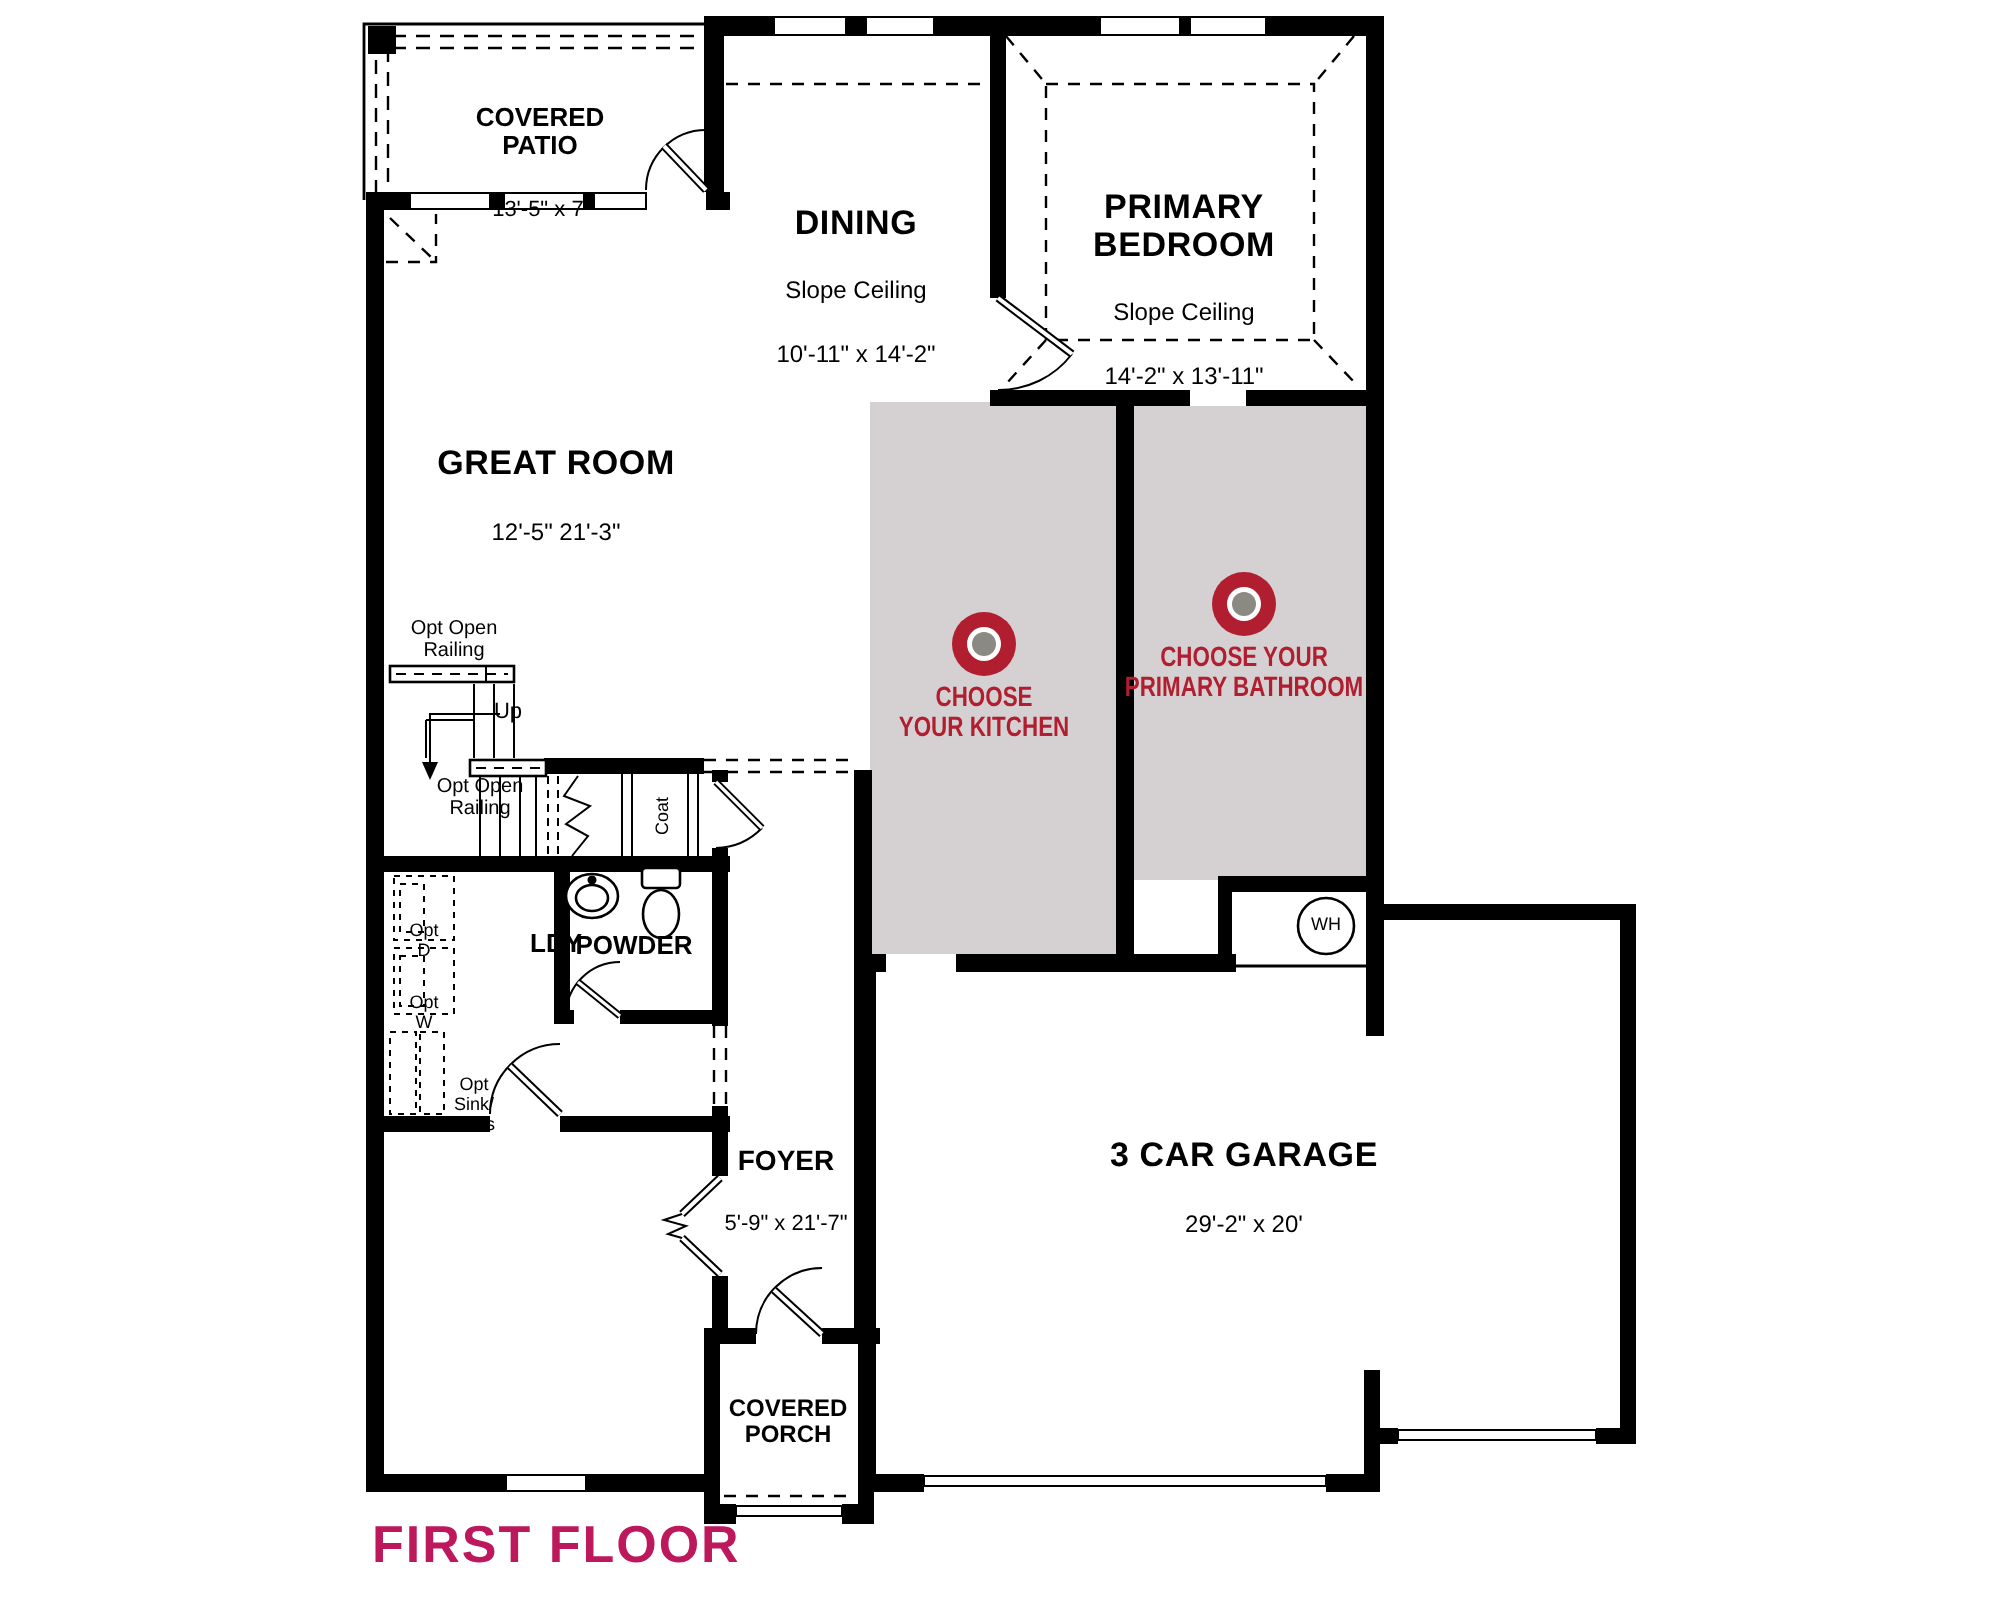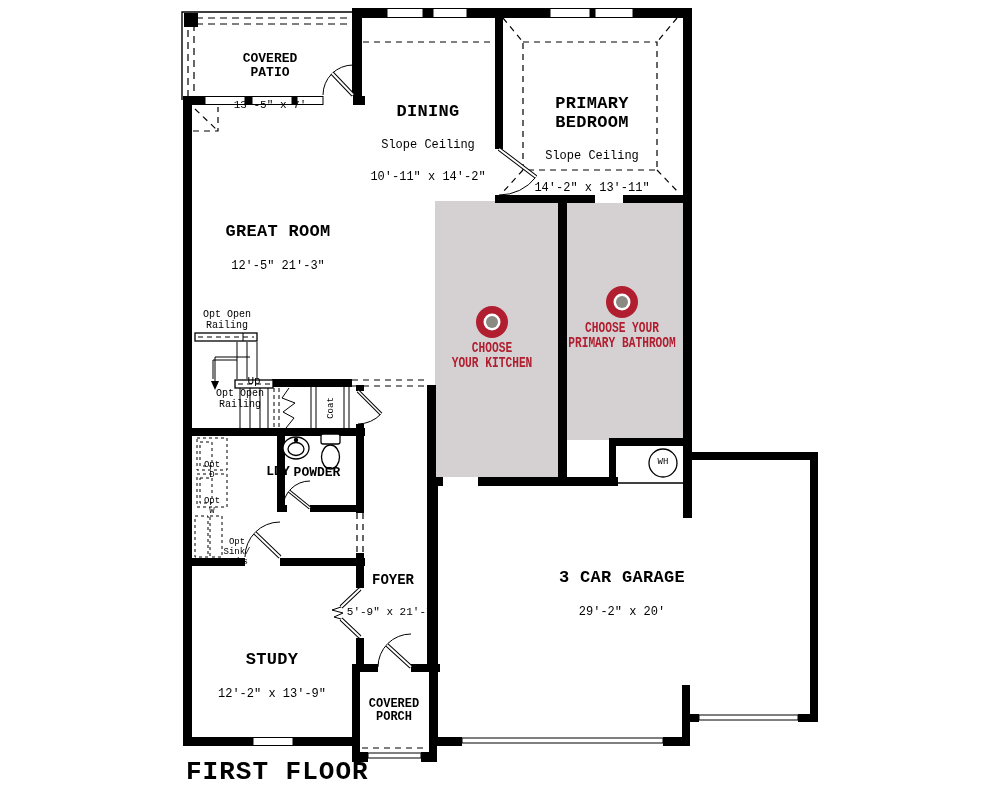--- a/index.html
+++ b/index.html
@@ -1,35 +1,35 @@
 <!DOCTYPE html>
 <html><head>
 <meta charset="utf-8">
 <style>
   html,body{margin:0;padding:0;background:#fff;}
   #plan{position:relative;width:1000px;height:800px;background:#fff;overflow:hidden;
-        font-family:Liberation Mono, monospace;}
+        font-family:Liberation Sans, sans-serif;}
   #plan svg{position:absolute;left:0;top:0;}
   .lbl{position:absolute;transform:translateX(-50%);text-align:center;color:#000;
        line-height:1.12;white-space:pre-line;}
   .b{font-weight:bold;}
   .s9{font-size:9px;margin-top:16px;}
   .s10{font-size:10px;}
-  .s11{font-size:11px;margin-top:25px;}
+  .s11{font-size:11px;}
   .s12{font-size:12px;}
   .s13{font-size:13px;}
   .s14{font-size:14px;}
   .s17{font-size:17px;letter-spacing:.3px;}
   .dims{font-size:12px;margin-top:1px;}
   .dims-sm{font-size:11px;}
   .opt-label{position:absolute;text-align:center;color:#b01e30;font-weight:bold;
        font-size:14px;line-height:1.06;white-space:pre-line;
        transform:translateX(-50%) scaleX(0.8);}
   .coat{position:absolute;transform:translate(-50%,-50%) rotate(-90deg);font-size:9px;color:#000;}
-  .title{position:absolute;font-weight:bold;font-size:26px;letter-spacing:1px;color:#000000;}
+  .title{position:absolute;font-weight:bold;font-size:26px;letter-spacing:1px;color:#be185d;}
   .whtxt{position:absolute;transform:translateX(-50%);font-size:9px;color:#000;text-align:center;}
 </style>
 </head>
 <body>
 
 <div id="plan">
 
 <svg width="1000" height="800" viewBox="0 0 1000 800">
 
   <g>
@@ -252,24 +252,20 @@
 
   <div class="lbl s9" style="left:237px;top:521px;">Opt
 Sink/
 Cabs</div>
 
   <div class="lbl" style="left:393px;top:555px;">
     <div class="b s14">FOYER</div>
     <div class="dims-sm">5'-9" x 21'-7"</div>
   </div>
 
-  <div class="lbl" style="left:272px;top:632px;">
-    <div class="b s17">STUDY</div>
-    <div class="dims">12'-2" x 13'-9"</div>
-  </div>
 
   <div class="lbl b s12" style="left:394px;top:698px;">COVERED
 PORCH</div>
 
   <div class="lbl" style="left:622px;top:550px;">
     <div class="b s17">3 CAR GARAGE</div>
     <div class="dims">29'-2" x 20'</div>
   </div>
 
   <div class="whtxt" style="left:663px;top:457px;">WH</div>

